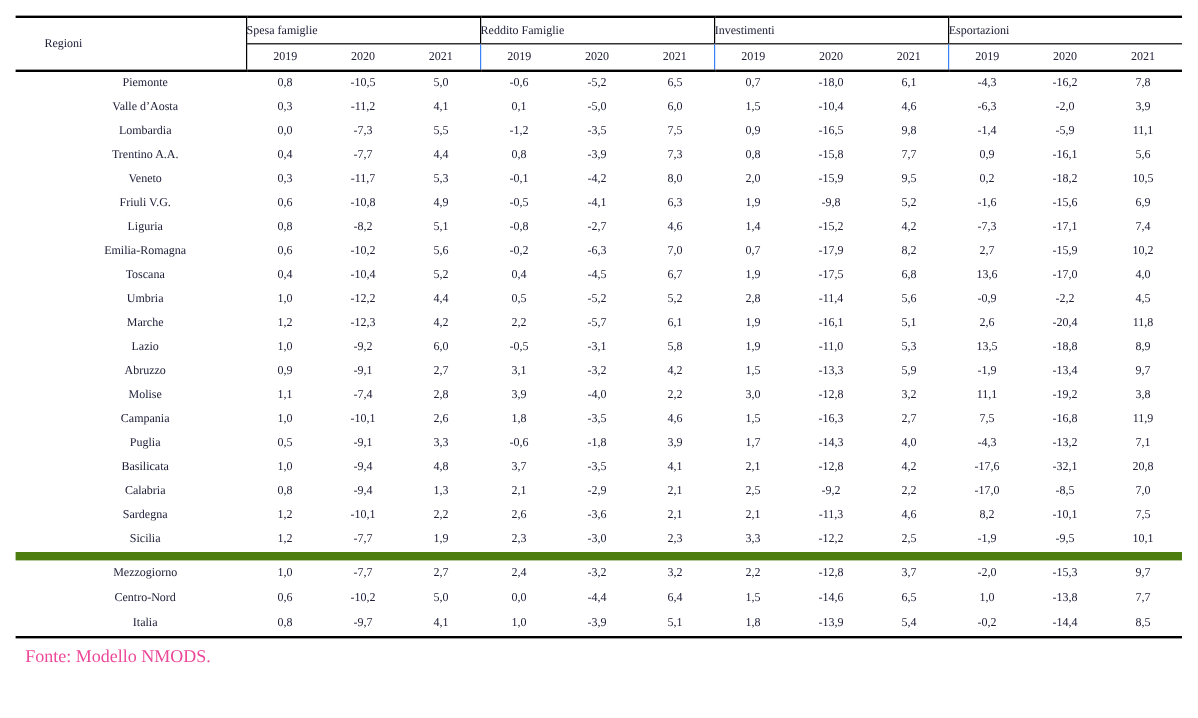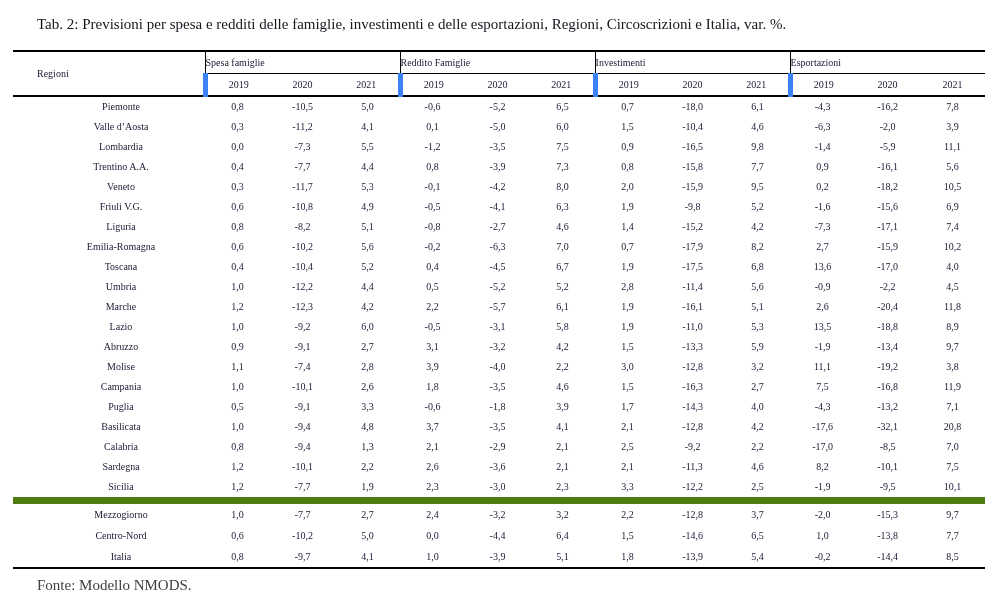--- a/index.html
+++ b/index.html
@@ -56,46 +56,45 @@
     height: 21px;
     line-height: 21px;
     text-align: left;
   }
   th.year {
     border-bottom: 2px solid #000;
     height: 21px;
     line-height: 21px;
     text-align: center;
   }
-  th.year.gstart { border-left: 5px solid #3b82f6; }
+  th.year.gstart { border-left: 1px solid #3b82f6; }
   
   td {
     height: 20px;
     line-height: 20px;
   }
   td.region {
     text-align: center;
     padding-left: 24px;
   }
   td.val { text-align: center; }
   tr.last-data td { border-bottom: 7px solid #4d7c0f; }
   tr.summary td { height: 21px; line-height: 21px; }
   tr.last-summary td { border-bottom: 2px solid #000; }
   .fonte {
     font-size: 15px;
     line-height: 19px;
-    margin: 7px 0 0 24px;
-    color: #404040;
+    margin: 7px 0 0 8px;
+    color: #ec4899;
   }
 </style>
 </head>
 <body>
 
 <div class="page">
-  <div class="title">Tab. 2: Previsioni per spesa e redditi delle famiglie, investimenti e delle esportazioni, Regioni, Circoscrizioni e Italia, var. %.</div>
 
   <table>
     <colgroup id="cols">
         <col class="c-region">
         <col class="c-val">
         <col class="c-val">
         <col class="c-val">
         <col class="c-val">
         <col class="c-val">
         <col class="c-val">

